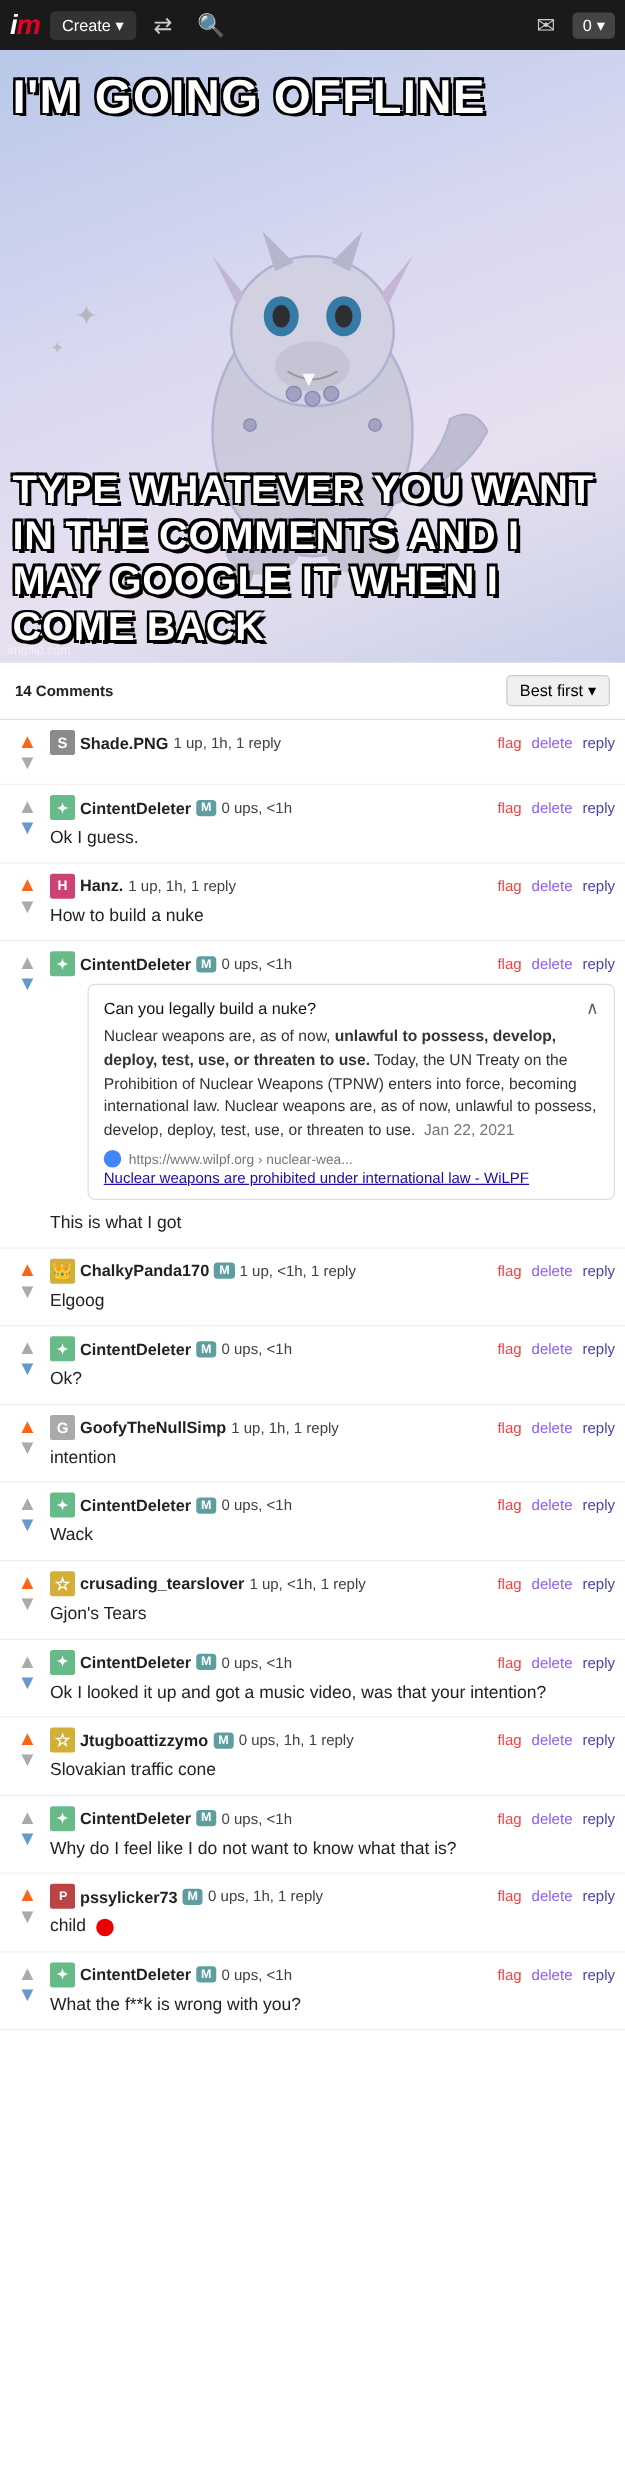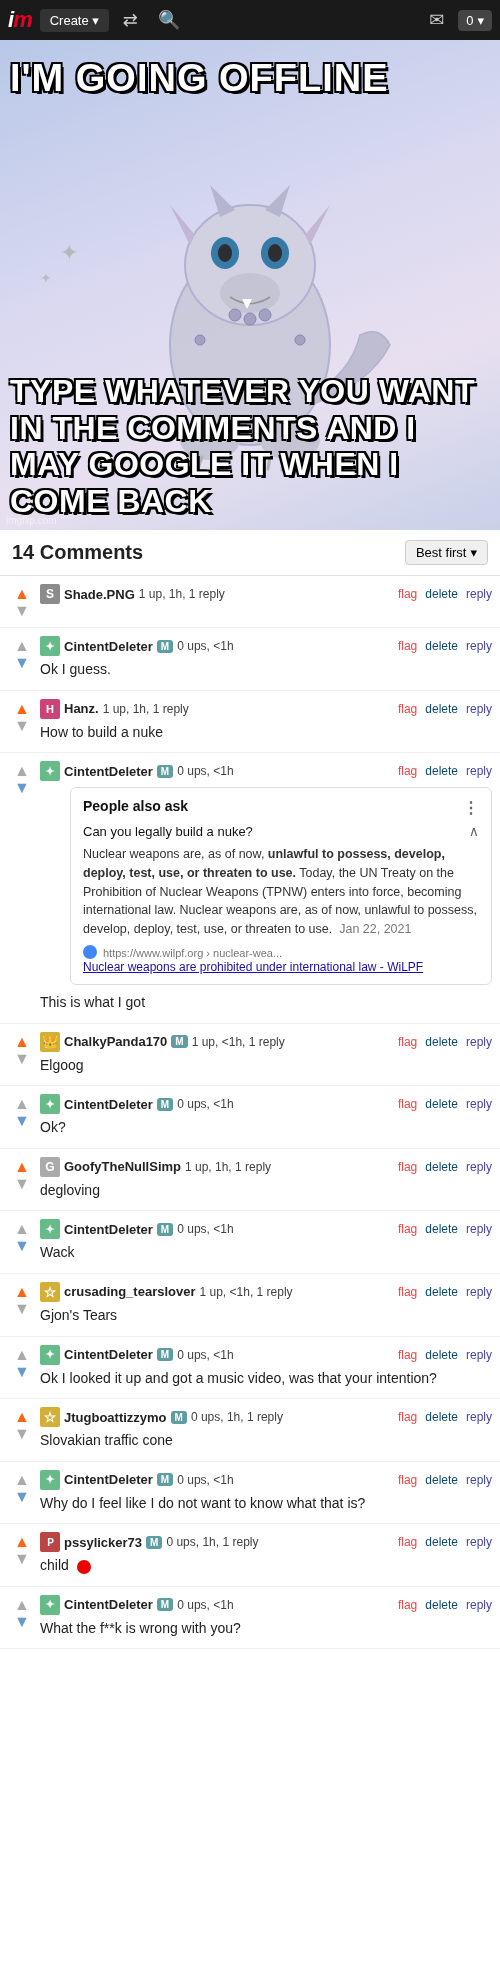--- a/index.html
+++ b/index.html
@@ -116,21 +116,21 @@
 
     
     .comments-header {
       display: flex;
       align-items: center;
       padding: 10px 12px;
       border-bottom: 1px solid #e0e0e0;
       background: #fff;
     }
     .comments-count {
-      font-size: 20px;
+      font-size: 12px;
       font-weight: bold;
       flex: 1;
       color: #222;
     }
     .sort-btn {
       background: #f0f0f0;
       border: 1px solid #ccc;
       border-radius: 4px;
       padding: 4px 10px;
       font-size: 13px;
@@ -206,21 +206,21 @@
       font-size: 12px;
       color: #404040;
     }
     .comment-actions {
       margin-left: auto;
       display: flex;
       gap: 8px;
       font-size: 12px;
     }
     .action-flag { color: #e44; cursor: pointer; }
-    .action-delete { color: #0c4a6e; cursor: pointer; }
+    .action-delete { color: #8b5cf6; cursor: pointer; }
     .action-reply { color: #44a; cursor: pointer; }
     .comment-text {
       font-size: 14px;
       color: #222;
       padding: 2px 0 2px 0;
       line-height: 1.4;
     }
 
     
     .google-snippet {
@@ -438,24 +438,20 @@
         <span class="mod-badge">M</span>
         <span class="comment-stats">0 ups, &lt;1h</span>
         <div class="comment-actions">
           <span class="action-flag">flag</span>
           <span class="action-delete">delete</span>
           <span class="action-reply">reply</span>
         </div>
       </div>
 
       <div class="google-snippet">
-        <div class="google-snippet-title">
-          <span>People also ask</span>
-          <span style="font-size:16px;color:#666;">⋮</span>
-        </div>
         <div class="google-snippet-question">
           <span>Can you legally build a nuke?</span>
           <span style="font-size:14px;color:#666;">∧</span>
         </div>
         <div class="google-snippet-answer">
           Nuclear weapons are, as of now, <b>unlawful to possess, develop, deploy, test, use, or threaten to use.</b> Today, the UN Treaty on the Prohibition of Nuclear Weapons (TPNW) enters into force, becoming international law. Nuclear weapons are, as of now, unlawful to possess, develop, deploy, test, use, or threaten to use.&nbsp;&nbsp;<span style="color:#777;">Jan 22, 2021</span>
         </div>
         <div class="google-source">
           <div class="google-source-icon"></div>
           <span style="color:#777;font-size:11px;">https://www.wilpf.org › nuclear-wea...</span>
@@ -523,21 +519,21 @@
       <div class="comment-meta">
         <span class="user-avatar" style="background:#aaa;font-size:12px;">G</span>
         <span class="username">GoofyTheNullSimp</span>
         <span class="comment-stats">1 up, 1h, 1 reply</span>
         <div class="comment-actions">
           <span class="action-flag">flag</span>
           <span class="action-delete">delete</span>
           <span class="action-reply">reply</span>
         </div>
       </div>
-      <div class="comment-text">degloving</div>
+      <div class="comment-text">intention</div>
     </div>
   </div>
 </div>
 
 <div class="comment-block">
   <div class="comment-row">
     <div class="vote-col">
       <span class="vote-up" style="color:#aaa;">▲</span>
       <span class="vote-down" style="color:#6699cc;">▼</span>
     </div>

